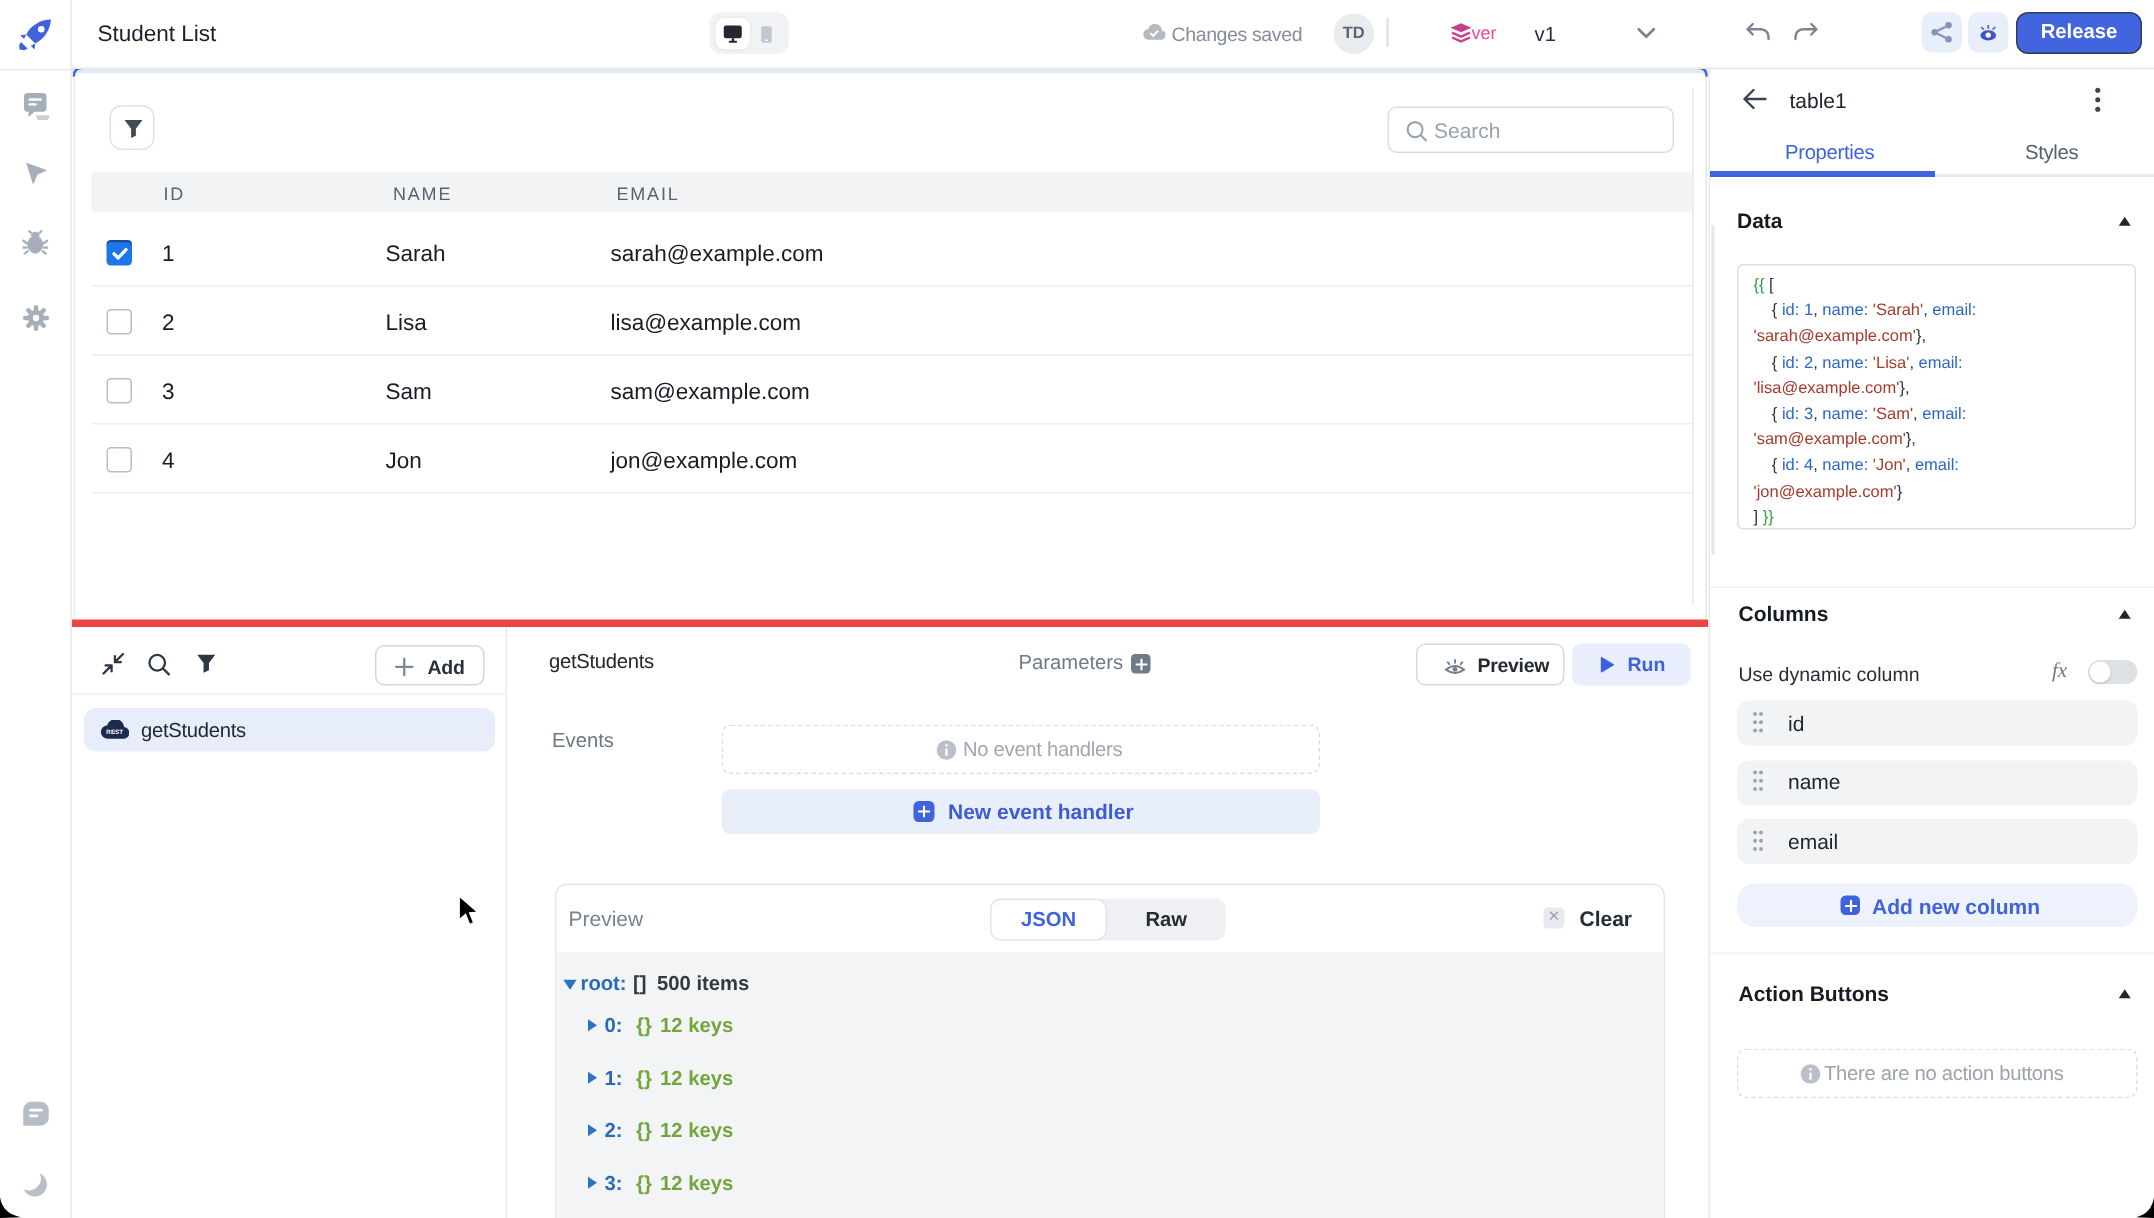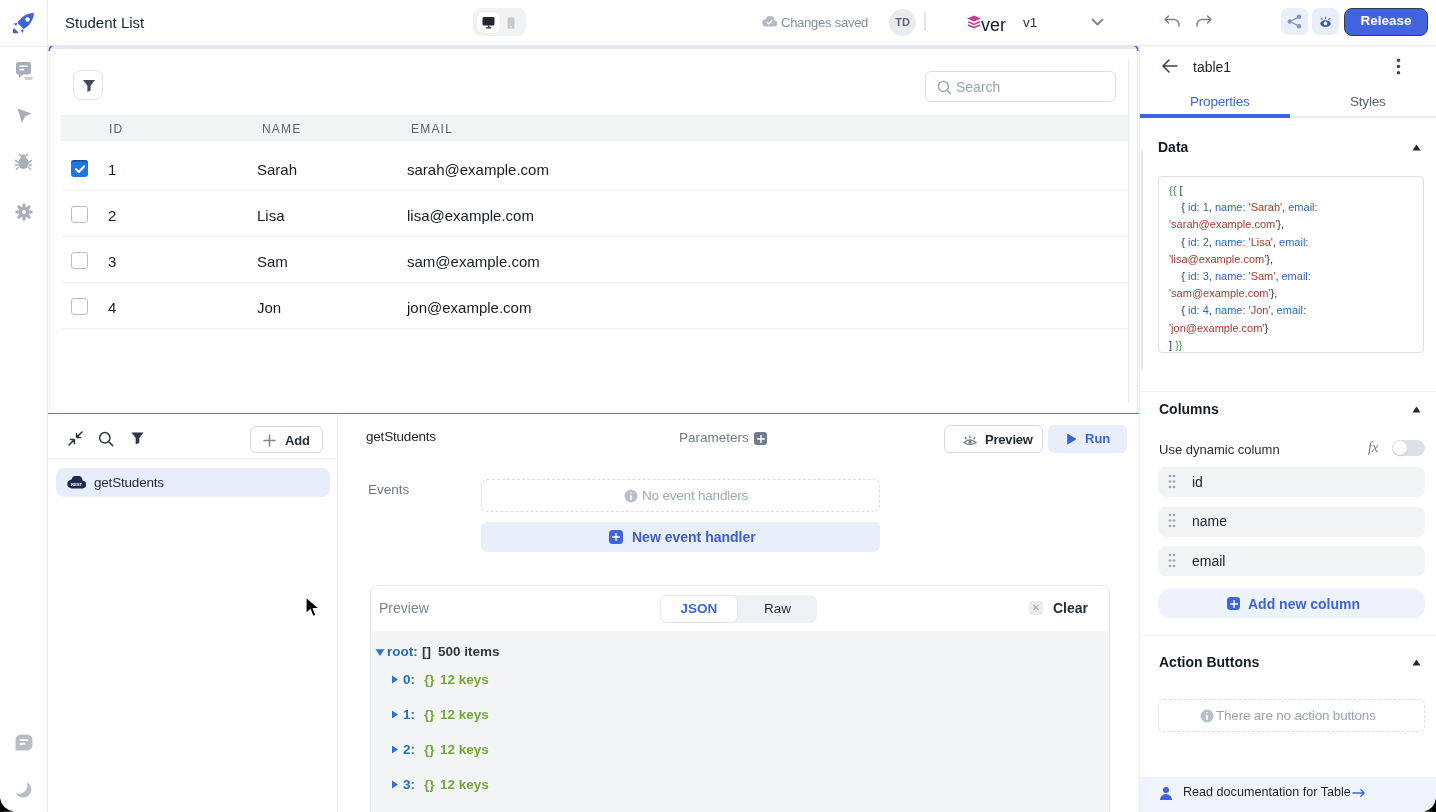--- a/index.html
+++ b/index.html
@@ -94,21 +94,21 @@
   <div class="abs" style="left:781px;top:15px;font-size:13px;letter-spacing:-0.25px;color:#848d99;">Changes saved</div>
 
   <div class="abs" style="left:889px;top:9px;width:27px;height:27px;background:#e9ebee;border-radius:50%;text-align:center;line-height:27px;font-size:11px;font-weight:bold;color:#5a6472;">TD</div>
   <div class="abs" style="left:924px;top:12px;width:1.5px;height:19px;background:#e3e6ea;"></div>
 
   <svg class="abs" style="left:966px;top:15px;" width="16" height="15" viewBox="0 0 16 15">
       <path d="M8 0.5 L15 3.5 L8 6.5 L1 3.5 Z" fill="#cb3e8e"></path>
       <path d="M2 6.8 L8 9.4 L14 6.8" fill="none" stroke="#cb3e8e" stroke-width="1.6"></path>
       <path d="M2 10 L8 12.6 L14 10" fill="none" stroke="#cb3e8e" stroke-width="1.6"></path>
     </svg>
-  <div class="abs" style="left:981px;top:15px;font-size:18px;color:#0f172a;">ver</div>
+  <div class="abs" style="left:981px;top:15px;font-size:12px;color:#ec4899;">ver</div>
   <div class="abs" style="left:1007px;top:15px;font-size:13.5px;color:#2a313c;margin-left:16px;">v1</div>
   <svg class="abs" style="left:1091px;top:18px;" width="13" height="9" viewBox="0 0 13 9">
       <path d="M1.5 1.5 L6.5 6.5 L11.5 1.5" fill="none" stroke="#7a8490" stroke-width="1.8" stroke-linecap="round" stroke-linejoin="round"></path>
     </svg>
 
   <svg class="abs" style="left:1163px;top:14px;" width="18" height="17" viewBox="0 0 18 17">
       <path d="M2 5.5 L5.5 2 M2 5.5 L5.5 9 M2 5.5 L11 5.5 a5 5 0 0 1 5 5 l0 1.5" fill="none" stroke="#7b848f" stroke-width="1.6" stroke-linecap="round" stroke-linejoin="round"></path>
     </svg>
   <svg class="abs" style="left:1195px;top:14px;" width="18" height="17" viewBox="0 0 18 17">
       <path d="M16 5.5 L12.5 2 M16 5.5 L12.5 9 M16 5.5 L7 5.5 a5 5 0 0 0 -5 5 l0 1.5" fill="none" stroke="#7b848f" stroke-width="1.6" stroke-linecap="round" stroke-linejoin="round"></path>
@@ -181,21 +181,21 @@
       <path d="M6 0.5 L12 0.5 a5.5 5.5 0 0 1 5.5 5.5 L17.5 11 a5.5 5.5 0 0 1 -5.5 5.5 L0.5 16.5 L0.5 6 a5.5 5.5 0 0 1 5.5 -5.5 Z" fill="#b6bdc7"></path>
       <rect x="4.5" y="5.2" width="9" height="1.8" rx="0.9" fill="#fff"></rect>
       <rect x="4.5" y="9" width="6" height="1.8" rx="0.9" fill="#fff"></rect>
     </svg>
 
   <svg class="abs" style="left:14px;top:781px;" width="19" height="19" viewBox="0 0 19 19">
       <path d="M12.5 1.2 A 8.1 8.1 0 1 1 1.8 11.9 A 8.1 8.1 0 0 0 12.5 1.2 Z" fill="#b9bfc9"></path>
     </svg>
 </div>
 
-<div class="abs" id="querypanel" style="left:48px;top:413px;width:1091px;height:399px;background:#fff;border-top:1px solid #ef4444;">
+<div class="abs" id="querypanel" style="left:48px;top:413px;width:1091px;height:399px;background:#fff;border-top:5px solid #ef4444;">
   <div class="abs" style="left:289px;top:0;width:1px;height:399px;background:#e9ebee;"></div>
 
   <svg class="abs" style="left:20px;top:17px;" width="15" height="15" viewBox="0 0 15 15">
       <path d="M14 1 L8.6 6.4 M8.6 6.4 L8.6 2.4 M8.6 6.4 L12.6 6.4 M1 14 L6.4 8.6 M6.4 8.6 L6.4 12.6 M6.4 8.6 L2.4 8.6" fill="none" stroke="#2e3744" stroke-width="1.5" stroke-linecap="round" stroke-linejoin="round"></path>
     </svg>
   <svg class="abs" style="left:50px;top:17px;" width="16" height="16" viewBox="0 0 16 16">
       <circle cx="6.8" cy="6.8" r="5.2" fill="none" stroke="#2e3744" stroke-width="1.5"></circle>
       <line x1="10.8" y1="10.8" x2="14.6" y2="14.6" stroke="#2e3744" stroke-width="1.5" stroke-linecap="round"></line>
     </svg>
   <svg class="abs" style="left:83px;top:18px;" width="13" height="13" viewBox="0 0 13 13">
@@ -255,21 +255,21 @@
           <path d="M4 0.5 L4 7.5 M0.5 4 L7.5 4" stroke="#fff" stroke-width="1.4" stroke-linecap="round"></path>
         </svg>
     </div>
     <div class="abs" style="left:151px;top:7px;font-size:14px;font-weight:bold;color:#3d5bd7;">New event handler</div>
   </div>
 
   <div class="abs" style="left:322px;top:171px;width:740px;height:250px;border:1px solid #e4e7ea;border-radius:8px;background:#fff;overflow:hidden;">
     <div class="abs" style="left:8px;top:14px;font-size:14px;color:#79828e;">Preview</div>
     <div class="abs" style="left:289px;top:9px;width:157px;height:28px;background:#eef0f3;border-radius:7px;"></div>
     <div class="abs" style="left:289px;top:9px;width:78px;height:28px;background:#fff;border:1px solid #e2e5e9;border-radius:7px;text-align:center;line-height:26px;font-size:13.5px;font-weight:bold;color:#3d63dd;">JSON</div>
-    <div class="abs" style="left:367px;top:9px;width:79px;height:28px;text-align:center;line-height:28px;font-size:13.5px;font-weight:normal;color:#262c35;">Raw</div>
+    <div class="abs" style="left:367px;top:9px;width:79px;height:28px;text-align:center;line-height:28px;font-size:13.5px;font-weight:bold;color:#262c35;">Raw</div>
     <div class="abs" style="left:658px;top:15px;width:14px;height:14px;background:#e7eaee;border-radius:3px;text-align:center;line-height:13px;font-size:10px;color:#9aa2ac;">✕</div>
     <div class="abs" style="left:682px;top:14px;font-size:14px;font-weight:bold;color:#262c35;">Clear</div>
 
     <div class="abs" style="left:0;top:45px;width:738px;height:205px;background:#f3f4f6;font-size:13.5px;font-weight:bold;">
       <svg class="abs" style="left:4px;top:16px;" width="10" height="10" viewBox="0 0 9 9">
           <path d="M0.5 2 L8.5 2 L4.5 8 Z" fill="#2d72c8"></path>
         </svg>
       <div class="abs" style="left:16px;top:13px;color:#2a6cb3;">root:</div>
       <div class="abs" style="left:51px;top:13px;color:#33393f;">[]</div>
       <div class="abs" style="left:67px;top:13px;color:#33393f;">500 items</div>
@@ -403,30 +403,20 @@
     </svg>
   <div class="abs" style="left:18px;top:653px;width:267px;height:33px;border:1px dashed #dcdfe4;border-radius:6px;">
     <svg class="abs" style="left:41px;top:9px;" width="14" height="14" viewBox="0 0 14 14">
         <circle cx="7" cy="7" r="6.5" fill="#b9c0c9"></circle>
         <rect x="6.2" y="3" width="1.6" height="1.6" rx="0.8" fill="#fff"></rect>
         <rect x="6.2" y="6" width="1.6" height="5" rx="0.8" fill="#fff"></rect>
       </svg>
     <div class="abs" style="left:57px;top:8px;font-size:13.5px;letter-spacing:-0.2px;color:#9aa3ae;">There are no action buttons</div>
   </div>
 
-  <div class="abs" style="left:0;top:731px;width:297px;height:35px;background:#eff3fd;">
-    <svg class="abs" style="left:19px;top:9px;" width="14" height="15" viewBox="0 0 14 15">
-        <circle cx="7" cy="4" r="3" fill="#3e63dd"></circle>
-        <path d="M1 14 a6 6 0 0 1 12 0 Z" fill="#3e63dd"></path>
-      </svg>
-    <div class="abs" style="left:43px;top:8px;font-size:12.6px;font-weight:500;color:#1d2430;">Read documentation for Table</div>
-    <svg class="abs" style="left:212px;top:11px;" width="14" height="10" viewBox="0 0 15 10">
-        <path d="M1 5 L13 5 M9.5 1.5 L13 5 L9.5 8.5" fill="none" stroke="#3e63dd" stroke-width="1.5" stroke-linecap="round" stroke-linejoin="round"></path>
-      </svg>
-  </div>
 </div>
 
 <svg class="abs" style="left:305px;top:596px;" width="17" height="23" viewBox="0 0 17 23">
     <path d="M1 1 L1 17.5 L5.3 13.8 L8 20.5 L11 19.2 L8.3 12.7 L14 12.3 Z" fill="#000" stroke="#fff" stroke-width="1.2"></path>
   </svg>
 
 <svg class="abs" style="left:1424px;top:798px;" width="12" height="14" viewBox="0 0 12 14">
     <path d="M12 0 Q10.5 11 0 13.5 L12 14 Z" fill="#000"></path>
   </svg>
 

